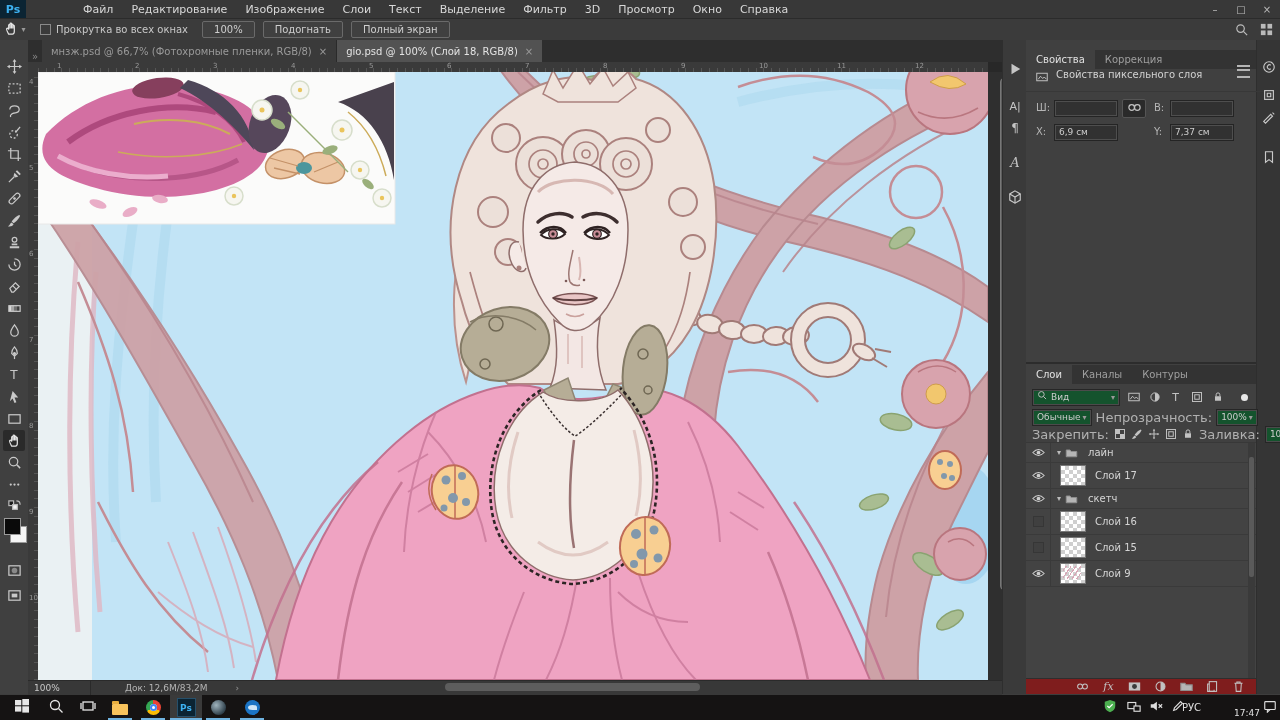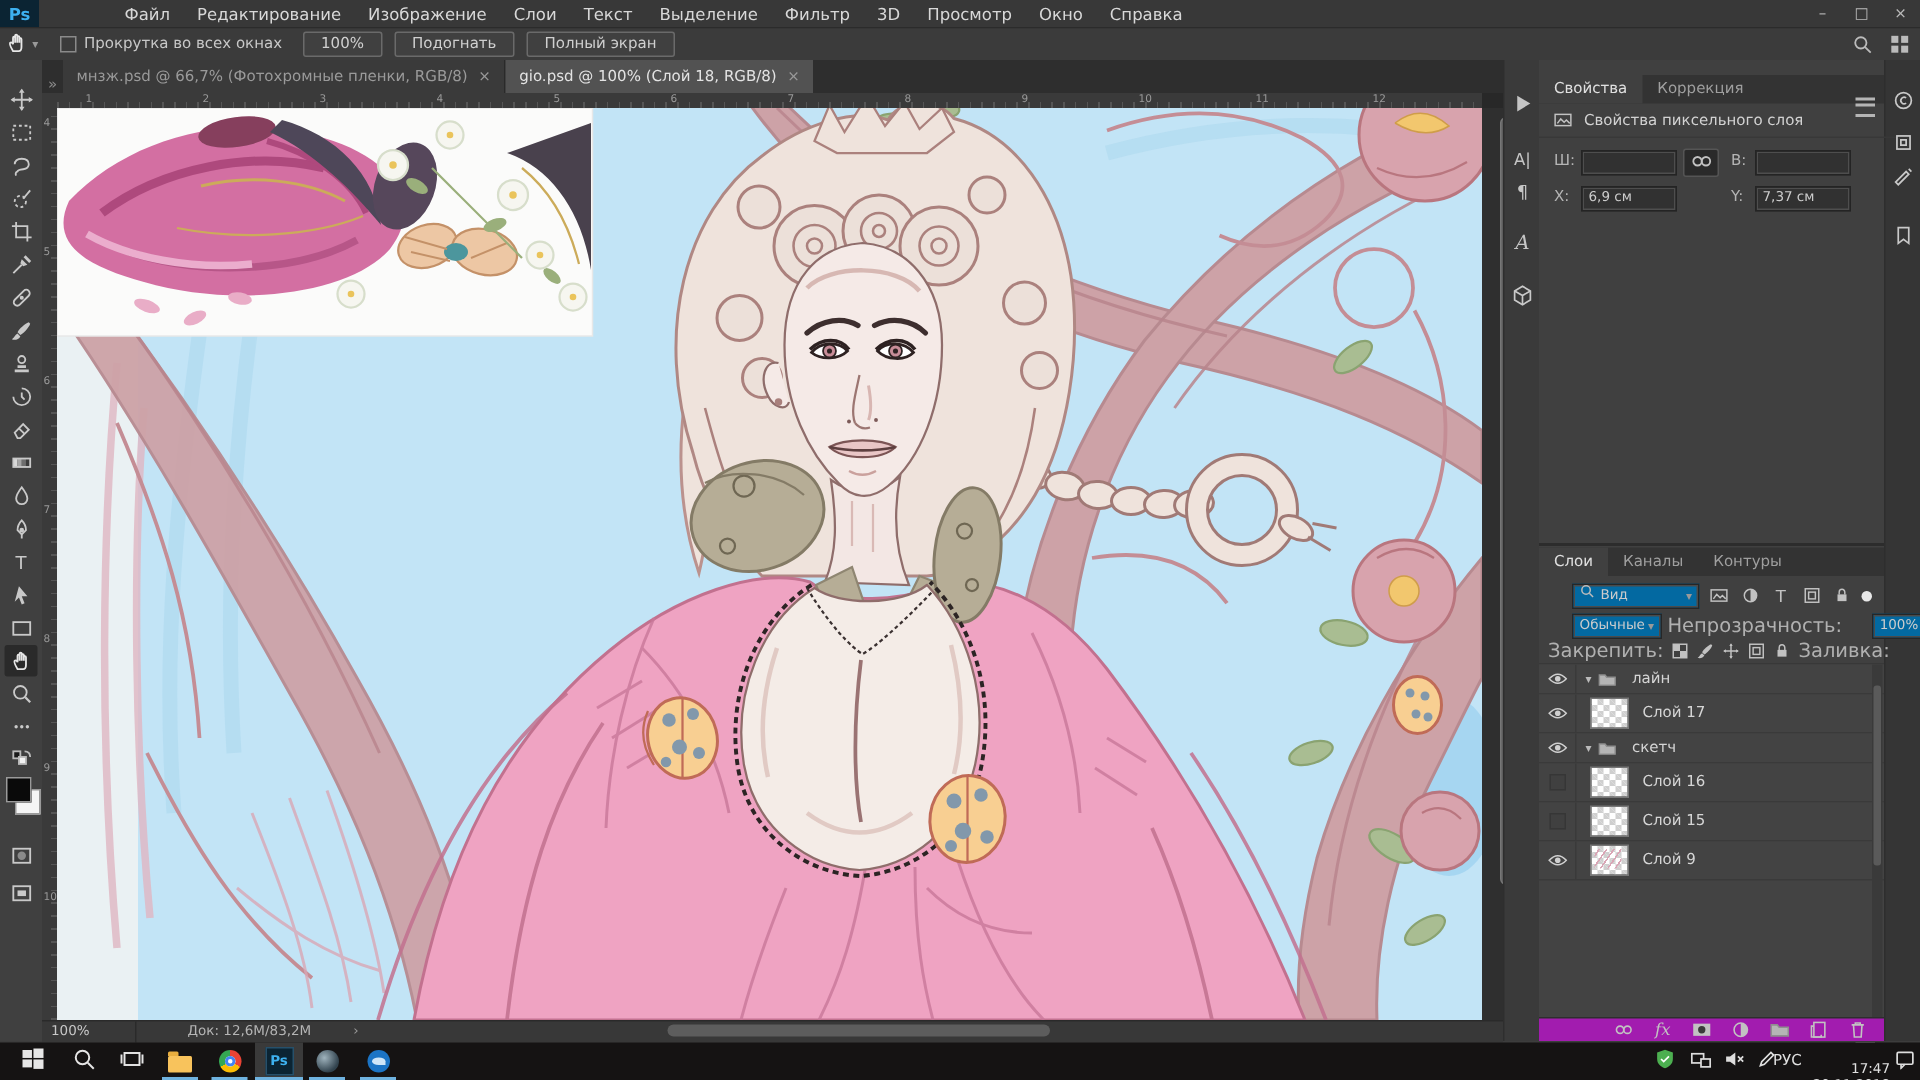--- a/index.html
+++ b/index.html
@@ -57,46 +57,46 @@
   .stripicon svg{width:14px;height:14px;}
   .tA{font-size:11px;color:#c5c5c5;}
   .tScript{font-family:"DejaVu Serif",serif;font-style:italic;font-size:13px;color:#c5c5c5;}
   
   #panels{left:1026px;top:40px;width:230px;height:654px;background:#404040;}
   .ptabrow{position:absolute;left:0;width:230px;height:19px;background:#333333;display:flex;align-items:flex-end;}
   .ptab{height:19px;line-height:19px;padding:0 10px;font-size:10px;color:#9f9f9f;}
   .ptab.active{background:#404040;color:#e0e0e0;}
   .burger{position:absolute;right:6px;top:5px;width:13px;height:9px;border-top:2px solid #b5b5b5;border-bottom:2px solid #b5b5b5;}
   .burger::after{content:"";display:block;margin-top:2px;border-top:2px solid #b5b5b5;}
-  .prophead{position:absolute;left:0;width:230px;height:22px;display:flex;align-items:center;gap:7px;padding-left:8px;color:#d2d2d2;font-size:10px;border-bottom:1px solid #383838;}
+  .prophead{position:absolute;left:0;width:230px;height:22px;display:flex;gap:7px;padding-left:8px;color:#d2d2d2;font-size:10px;border-bottom:1px solid #383838;}
   .flabel{font-size:10px;color:#b5b5b5;}
   .finput{height:15px;background:#313131;border:1px solid #242424;box-shadow:0 0 0 1px #4e4e4e inset;color:#ccc;font-size:9px;line-height:15px;padding-left:4px;}
   .linkbox{width:22px;height:17px;background:#2a2a2a;border:1px solid #555;border-radius:2px;display:flex;align-items:center;justify-content:center;}
-  .dropbox{height:15px;background:#0369a1;border:1px solid #262626;box-shadow:0 0 0 1px #4b4b4b inset;color:#ccc;font-size:9px;line-height:15px;padding:0 4px;display:flex;align-items:center;justify-content:space-between;margin-left:16px;}
+  .dropbox{height:15px;background:#14532d;border:1px solid #262626;box-shadow:0 0 0 1px #4b4b4b inset;color:#ccc;font-size:9px;line-height:15px;padding:0 4px;display:flex;align-items:center;justify-content:space-between;}
   .miniic{width:15px;height:15px;display:flex;align-items:center;justify-content:center;}
   .miniic svg{width:12px;height:12px;}
   .plabel9{font-size:13px;color:#b0b0b0;}
   
   #layerlist{position:absolute;left:0;top:403px;width:230px;height:235px;overflow:hidden;background:#434343;}
   .lrow{position:relative;width:230px;border-bottom:1px solid #3a3a3a;background:#434343;display:flex;align-items:center;}
   .lrow.sel{background:#585858;}
   .eyecell{width:24px;height:100%;border-right:1px solid #3a3a3a;display:flex;align-items:center;justify-content:center;}
   .eyecell svg{width:13px;height:9px;}
   .eyeempty{width:9px;height:9px;border:1px solid #363636;background:#404040;}
   .chev{font-size:8px;color:#bbb;margin:0 3px 0 6px;}
   .thumb{width:24px;height:19px;margin-left:9px;border:1px solid #777;
          background:linear-gradient(45deg,#cfcfcf 25%,rgba(0,0,0,0) 25%,rgba(0,0,0,0) 75%,#cfcfcf 75%),linear-gradient(45deg,#cfcfcf 25%,#ffffff 25%,#ffffff 75%,#cfcfcf 75%);
          background-size:8px 8px;background-position:0 0,4px 4px;position:relative;}
   .lrow.sel .thumb{outline:1px solid #ddd;}
   .thumb.pink::after{content:"";position:absolute;left:1px;top:1px;width:7px;height:5px;background:#e7a8c6;}
   .thumb.sketch::after{content:"";position:absolute;left:2px;top:2px;width:18px;height:13px;
          background:repeating-linear-gradient(-55deg,rgba(0,0,0,0) 0 3px,#d9a5b5 3px 4px);}
   .lname{margin-left:9px;font-size:10px;color:#d5d5d5;white-space:nowrap;}
   .fldr svg{width:16px;height:12px;}
-  #laybottom{position:absolute;left:0;top:638px;width:230px;height:16px;background:#a21caf;border-top:1px solid #2e2e2e;display:flex;align-items:center;justify-content:flex-end;gap:11px;padding-right:10px;box-sizing:border-box;}
+  #laybottom{position:absolute;left:0;top:638px;width:230px;height:16px;background:#7f1d1d;border-top:1px solid #2e2e2e;display:flex;align-items:center;justify-content:flex-end;gap:11px;padding-right:10px;box-sizing:border-box;}
   #laybottom .miniic svg{width:13px;height:13px;}
   #layscroll{position:absolute;right:1px;top:403px;width:7px;height:235px;background:#3a3a3a;}
   #layscroll .thumb2{position:absolute;left:1px;top:14px;width:5px;height:120px;background:#5a5a5a;border-radius:2px;}
   .fxtxt{font-style:italic;font-size:11px;color:#c2c2c2;font-family:"DejaVu Serif",serif;}
   .whitedot{width:7px;height:7px;border-radius:50%;background:#e8e8e8;}
   
   #taskbar{left:0;top:695px;width:1280px;height:25px;background:#151313;display:flex;align-items:center;}
   .tbslot{position:absolute;top:695px;width:28px;height:25px;display:flex;align-items:center;justify-content:center;}
   .tbslot svg{width:16px;height:16px;}
   .tbslot.activeapp{background:#3a3a3a;}

